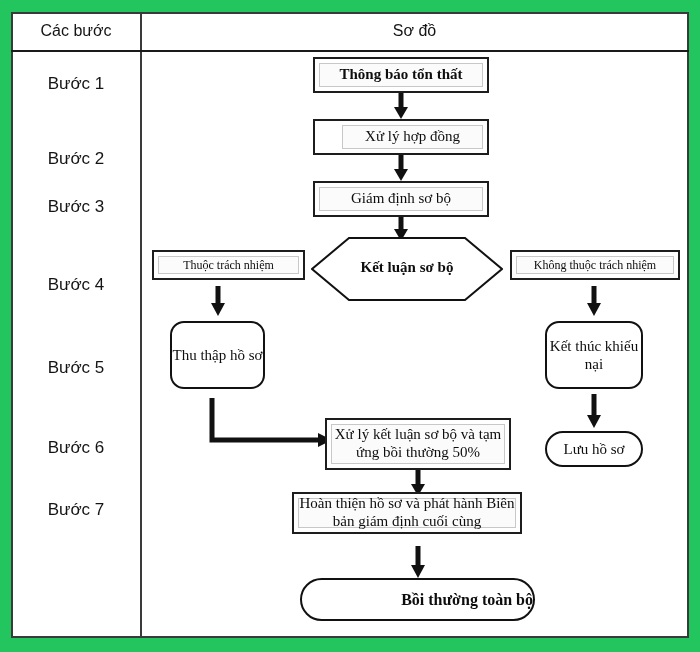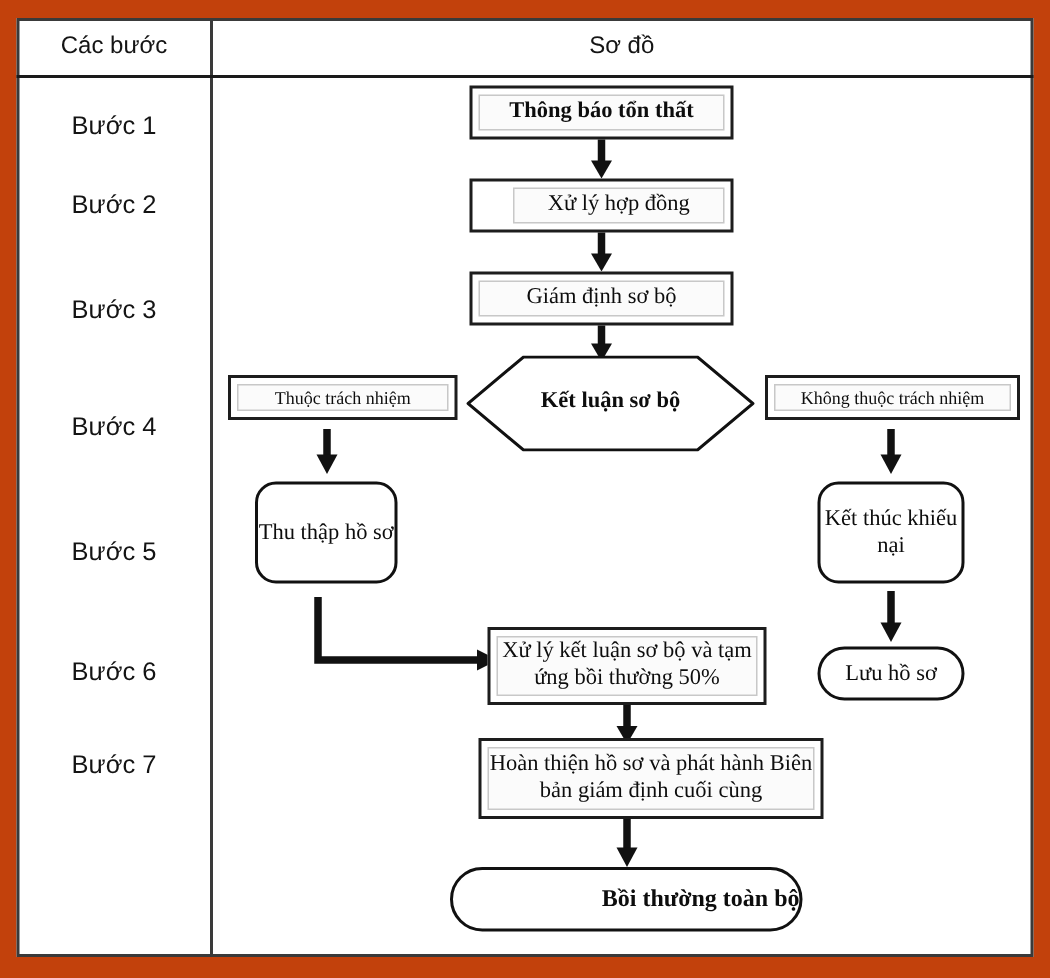--- a/index.html
+++ b/index.html
@@ -4,21 +4,21 @@
 <style>
   html, body {
     margin: 0;
     padding: 0;
     background: #ffffff;
   }
   #page {
     position: relative;
     width: 700px;
     height: 652px;
-    background: #c2410c;
+    background: #22c55e;
     overflow: hidden;
     font-family: "Liberation Serif", serif;
   }
 
   
   .table-frame {
     position: absolute;
     left: 11px;
     top: 12px;
     width: 678px;
@@ -143,21 +143,21 @@
 <div id="page">
 
   <div class="table-frame"></div>
   <div class="col-divider"></div>
   <div class="header-divider"></div>
 
   <div class="hdr" id="hdr-steps">Các bước</div>
   <div class="hdr" id="hdr-diagram">Sơ đồ</div>
 
   <div class="step-label" style="top:74px">Bước 1</div>
-  <div class="step-label" style="top:127px">Bước 2</div>
+  <div class="step-label" style="top:149px">Bước 2</div>
   <div class="step-label" style="top:197px">Bước 3</div>
   <div class="step-label" style="top:275px">Bước 4</div>
   <div class="step-label" style="top:358px">Bước 5</div>
   <div class="step-label" style="top:438px">Bước 6</div>
   <div class="step-label" style="top:500px">Bước 7</div>
 
   <div class="dbox" style="left:313px; top:57px; width:176px; height:36px;font-weight:bold;">
     <div class="inner">Thông báo tổn thất</div>
   </div>
 
@@ -249,21 +249,21 @@
     <div class="inner">Xử lý kết luận sơ bộ và tạm ứng bồi thường 50%</div>
   </div>
 
   <div class="conn" style="left:409px; top:470px;">
     <svg width="18" height="26" viewBox="0 0 18 26">
       <line x1="9" y1="0" x2="9" y2="15" stroke="#111111" stroke-width="5"></line>
       <polygon points="9,26 2,14 16,14" fill="#111111"></polygon>
     </svg>
   </div>
 
-  <div class="dbox" style="left:319px; top:492px; width:230px; height:54px;">
+  <div class="dbox" style="left:292px; top:492px; width:230px; height:42px;">
     <div class="inner">Hoàn thiện hồ sơ và phát hành Biên bản giám định cuối cùng</div>
   </div>
 
   <div class="conn" style="left:409px; top:546px;">
     <svg width="18" height="32" viewBox="0 0 18 32">
       <line x1="9" y1="0" x2="9" y2="20" stroke="#111111" stroke-width="5"></line>
       <polygon points="9,32 2,19 16,19" fill="#111111"></polygon>
     </svg>
   </div>
 

